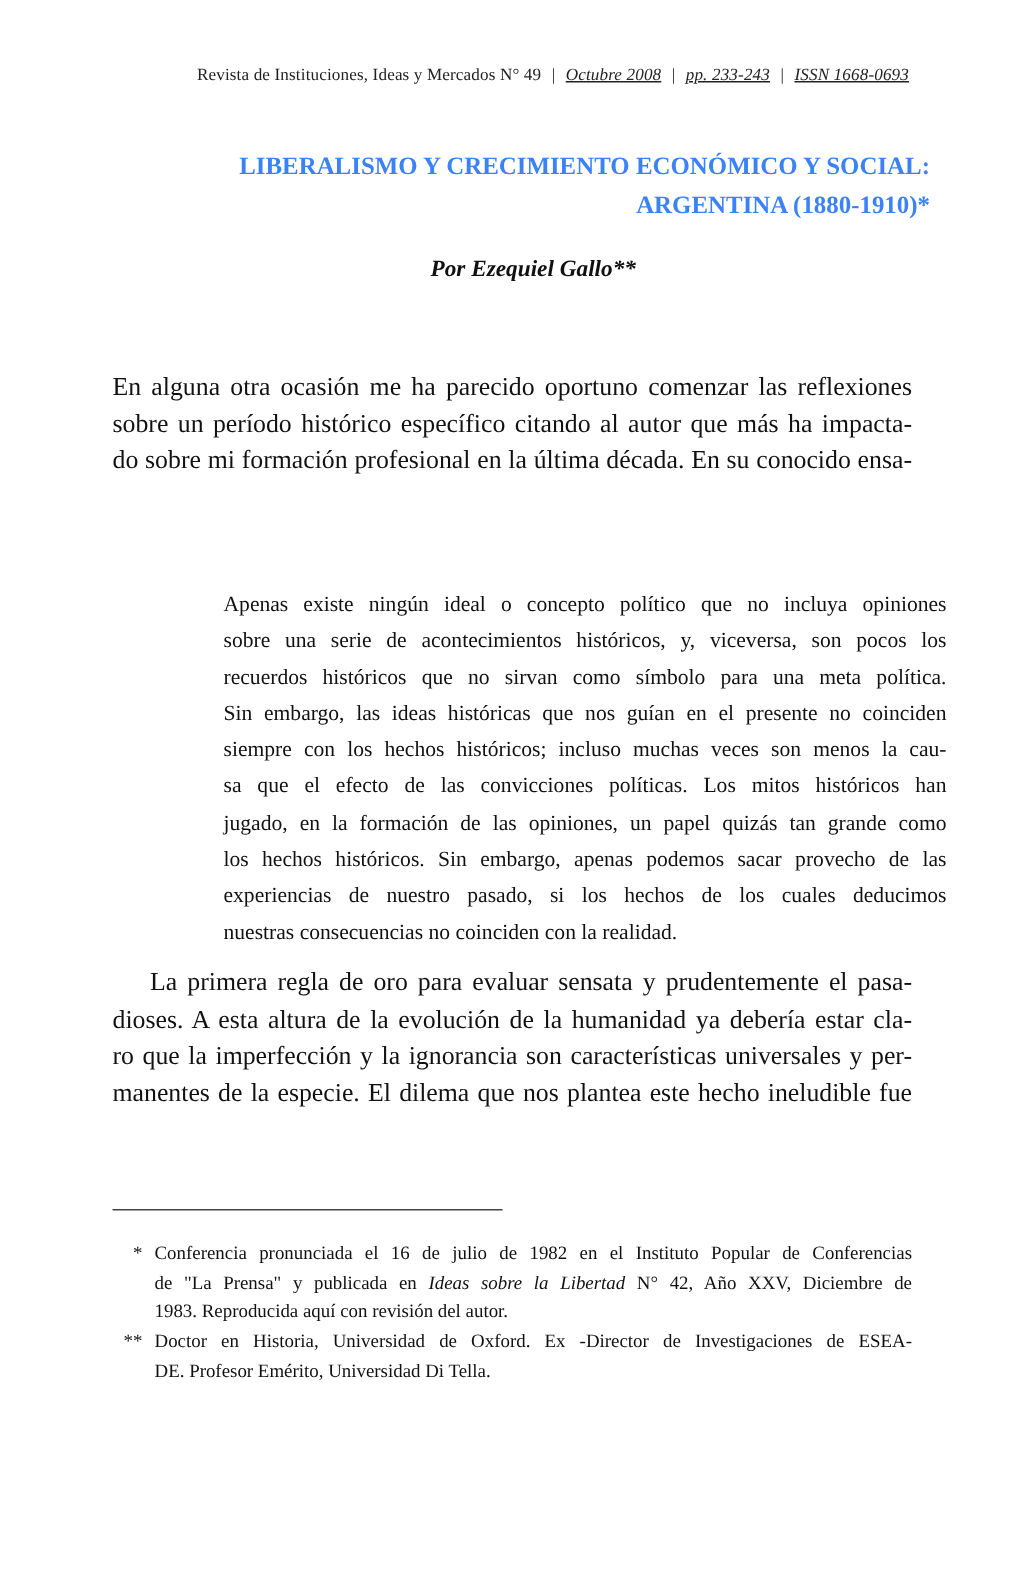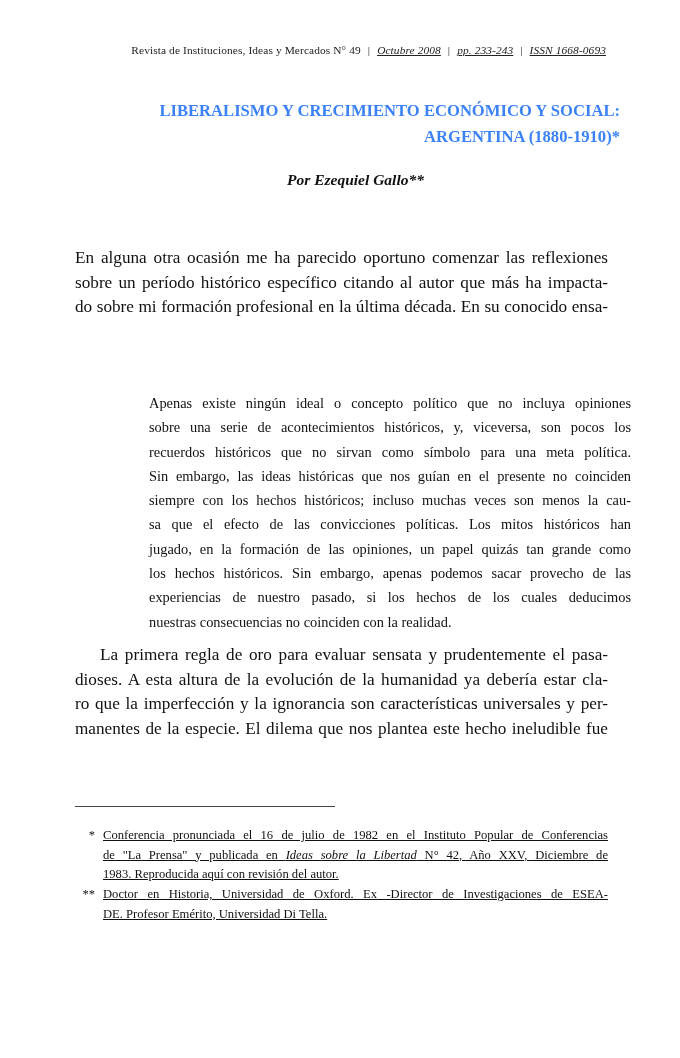--- a/index.html
+++ b/index.html
@@ -42,21 +42,21 @@
   }
   .p2 .line.first { padding-left: 25px; }
   .rule {
     position: absolute; left: 75px; top: 806px; width: 260px; height: 1px; background: #444;
   }
   .fn {
     position: absolute; left: 75px; width: 533px;
     font-size: 12.6px; line-height: 19.6px;
   }
   .fn .mark { position: absolute; left: 0; width: 20px; text-align: right; }
-  .fn .body { margin-left: 28px; width: 505px; text-decoration: underline; }
+  .fn .body { margin-left: 28px; width: 505px; }
   .fn1 { top: 826px; }
   .fn2 { top: 885px; }
   .it { font-style: italic; }
 </style>
 </head>
 <body>
 
 <div class="header">
   <span>Revista de Instituciones, Ideas y Mercados N° 49</span>
   <span class="sep">|</span>

